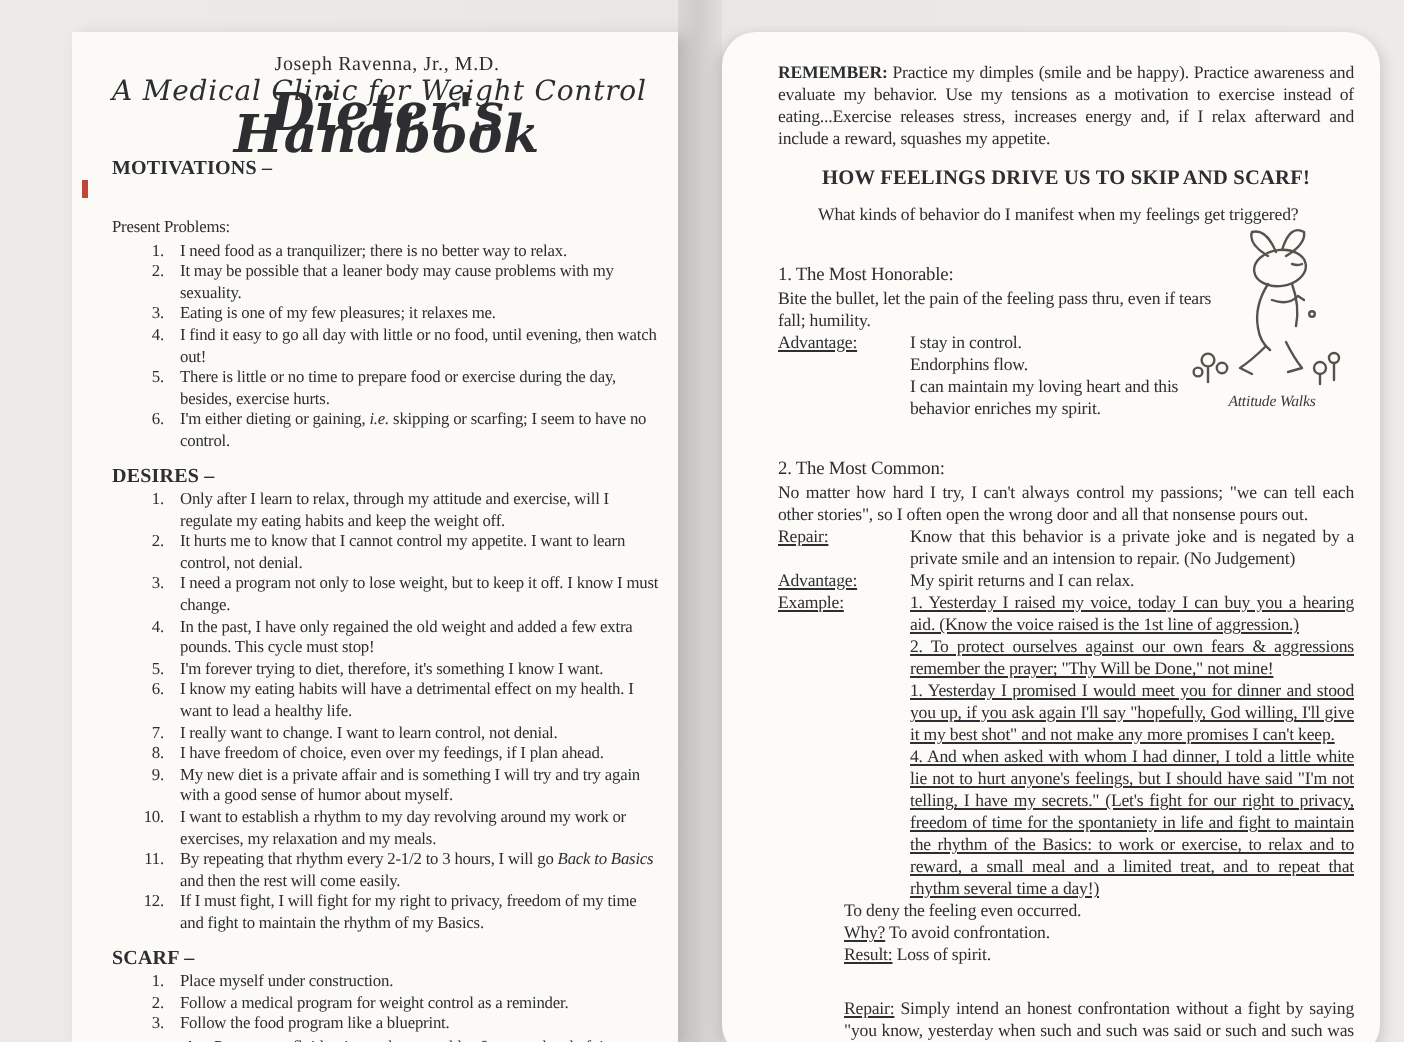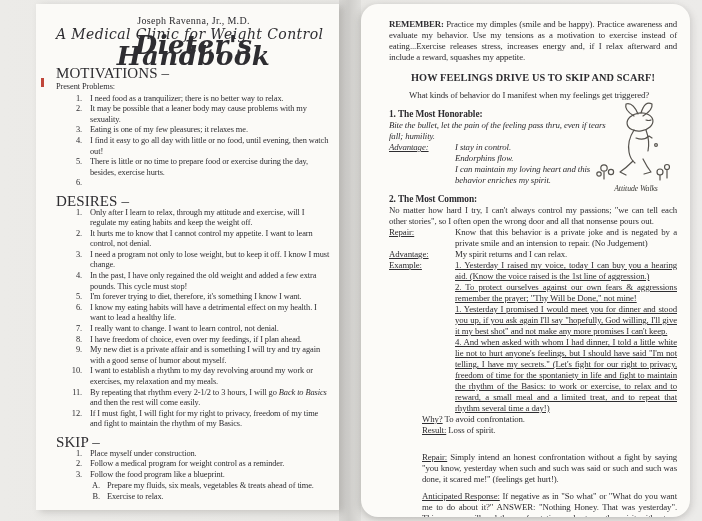--- a/index.html
+++ b/index.html
@@ -1,48 +1,48 @@
 <!DOCTYPE html>
 <html><head>
 <meta charset="utf-8">
 <style>
   html,body{margin:0;padding:0;}
   body{width:702px;height:521px;overflow:hidden;background:#e9e8e5;font-family:"Liberation Serif",serif;}
   .canvas{position:relative;width:702px;height:521px;background:linear-gradient(90deg,#ecebe8 0%,#e8e7e4 50%,#ecebe9 100%);}
-  .page{position:absolute;top:4px;box-sizing:border-box;overflow:hidden;color:#2e2d31;}
+  .page{position:absolute;top:16px;box-sizing:border-box;overflow:hidden;color:#2e2d31;}
   .page-left{left:36px;width:303px;height:506px;background:#fbfaf7;padding:12px 8px 0 20px;
     box-shadow:4px 2px 7px rgba(90,88,84,.25);font-size:8.4px;line-height:10.6px;letter-spacing:-0.1px;}
   .page-right{left:361px;width:329px;height:513px;background:#fcfbf8;padding:15px 13px 0 28px;
     box-shadow:-3px 2px 6px rgba(90,88,84,.18), 3px 2px 6px rgba(90,88,84,.14);
     font-size:8.8px;line-height:11px;letter-spacing:-0.1px;border-radius:17px;}
   .gutter{position:absolute;left:339px;top:0;width:22px;height:521px;
     background:linear-gradient(90deg,rgba(70,68,64,.10),rgba(70,68,64,.16) 45%,rgba(70,68,64,.05));}
   .red-mark{position:absolute;left:5px;top:74px;width:3px;height:9px;background:#c0463a;}
 
   
   .author{text-align:center;font-size:10px;letter-spacing:.3px;}
   .clinic{text-align:left;font-style:italic;font-size:14px;margin-top:2px;font-family:"DejaVu Serif",serif;letter-spacing:.4px;}
   .title{text-align:center;font-style:italic;font-weight:bold;font-size:26px;margin-top:1px;font-family:"DejaVu Serif",serif;letter-spacing:.5px;}
 
-  .h{font-size:15px;font-weight:normal;margin-top:7px;letter-spacing:.1px;}
-  .sub{margin-top:3px;}
+  .h{font-size:10px;font-weight:bold;margin-top:7px;letter-spacing:.1px;}
+  .sub{margin-top:18px;}
   .olist{margin-top:1px;}
   .row{display:flex;}
   .num{flex:none;width:26px;text-align:right;padding-right:8px;}
   .txt{flex:1;}
   .subrow{margin-left:30px;}
   .subrow .num{width:14px;padding-right:7px;}
 
   
   .para{text-align:justify;}
   .b{font-weight:bold;}
   .center-h{text-align:center;font-weight:bold;font-size:10.3px;margin:9px 0 7px 0;letter-spacing:.1px;}
   .intro{text-indent:20px;margin-bottom:7px;}
-  .sec-h{font-weight:bold;font-size:9.4px;margin-top:8px;}
-  .hon-block{width:228px;font-style:italic;}
+  .sec-h{font-weight:normal;font-size:9.4px;margin-top:20px;}
+  .hon-block{width:228px;}
   .lblrow{display:flex;margin-top:0px;}
   .lblcol{flex:none;width:66px;}
   .u{text-decoration:underline;text-underline-offset:1px;}
   .lblcontent{flex:1;}
   .examples > div{margin-bottom:0px;text-decoration:underline;}
   .cartoon{position:absolute;top:96px;right:8px;width:92px;text-align:center;}
   .cartoon-caption{font-style:italic;font-size:7.8px;margin-top:-2px;color:#3a3935;}
   .dang-block{margin-left:33px;}
   .dang-block p{margin:0 0 6px 0;text-align:justify;}
   .dang-lines div{margin:0;}
@@ -87,20 +87,21 @@
             <span class="txt"><span>I find it easy to go all day with little or no food, until evening, then watch out!</span><i></i><span></span></span>
           </div>
 
           <div class="row">
             <span class="num">5.</span>
             <span class="txt"><span>There is little or no time to prepare food or exercise during the day, besides, exercise hurts.</span><i></i><span></span></span>
           </div>
 
           <div class="row">
             <span class="num">6.</span>
+            <span class="txt"><span>I'm either dieting or gaining, </span><i>i.e.</i><span> skipping or scarfing; I seem to have no control.</span></span>
           </div>
         </div>
     </div>
 
     <div>
       <div class="h">DESIRES –</div>
       <div class="olist">
 
           <div class="row">
             <span class="num">1.</span>
@@ -158,21 +159,21 @@
           </div>
 
           <div class="row">
             <span class="num">12.</span>
             <span class="txt"><span>If I must fight, I will fight for my right to privacy, freedom of my time and fight to maintain the rhythm of my Basics.</span><i></i><span></span></span>
           </div>
         </div>
     </div>
 
     <div>
-      <div class="h">SKIP –</div>
+      <div class="h">SCARF –</div>
       <div class="olist">
 
           <div class="row">
             <span class="num">1.</span>
             <span class="txt"><span>Place myself under construction.</span><i></i><span></span></span>
           </div>
 
           <div class="row">
             <span class="num">2.</span>
             <span class="txt"><span>Follow a medical program for weight control as a reminder.</span><i></i><span></span></span>
@@ -266,20 +267,21 @@
             <div>2. To protect ourselves against our own fears &amp; aggressions remember the prayer; "Thy Will be Done," not mine!</div>
             <div>1. Yesterday I promised I would meet you for dinner and stood you up, if you ask again I'll say "hopefully, God willing, I'll give it my best shot" and not make any more promises I can't keep.</div>
             <div>4. And when asked with whom I had dinner, I told a little white lie not to hurt anyone's feelings, but I should have said "I'm not telling, I have my secrets." (Let's fight for our right to privacy, freedom of time for the spontaniety in life and fight to maintain the rhythm of the Basics: to work or exercise, to relax and to reward, a small meal and a limited treat, and to repeat that rhythm several time a day!)</div>
           </span>
       </div>
     </div>
 
     <div>
       <div class="dang-block">
         <div class="dang-lines">
+          <div>To deny the feeling even occurred.</div>
           <div><span class="u">Why?</span><span> To avoid confrontation.</span></div>
           <div><span class="u">Result:</span><span> Loss of spirit.</span></div>
         </div>
         <p style="margin-top:16px;"><span class="u">Repair:</span><span> Simply intend an honest confrontation without a fight by saying "you know, yesterday when such and such was said or such and such was done, it scared me!" (feelings get hurt!).</span></p>
         <p><span class="u">Anticipated Response:</span><span> If negative as in "So what" or "What do you want me to do about it?"  ANSWER: "Nothing Honey. That was yesterday". This answer will end the confrontation and returns the spirit without an argument.</span></p>
       </div>
     </div>
 
   </div>
 </div>

